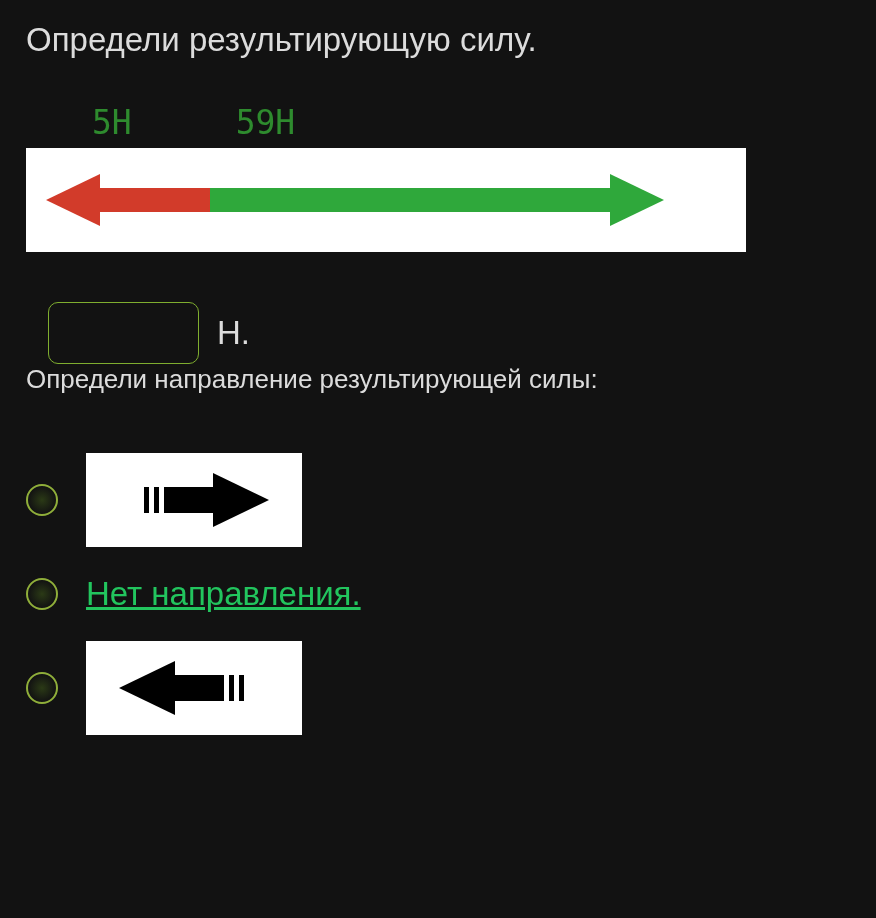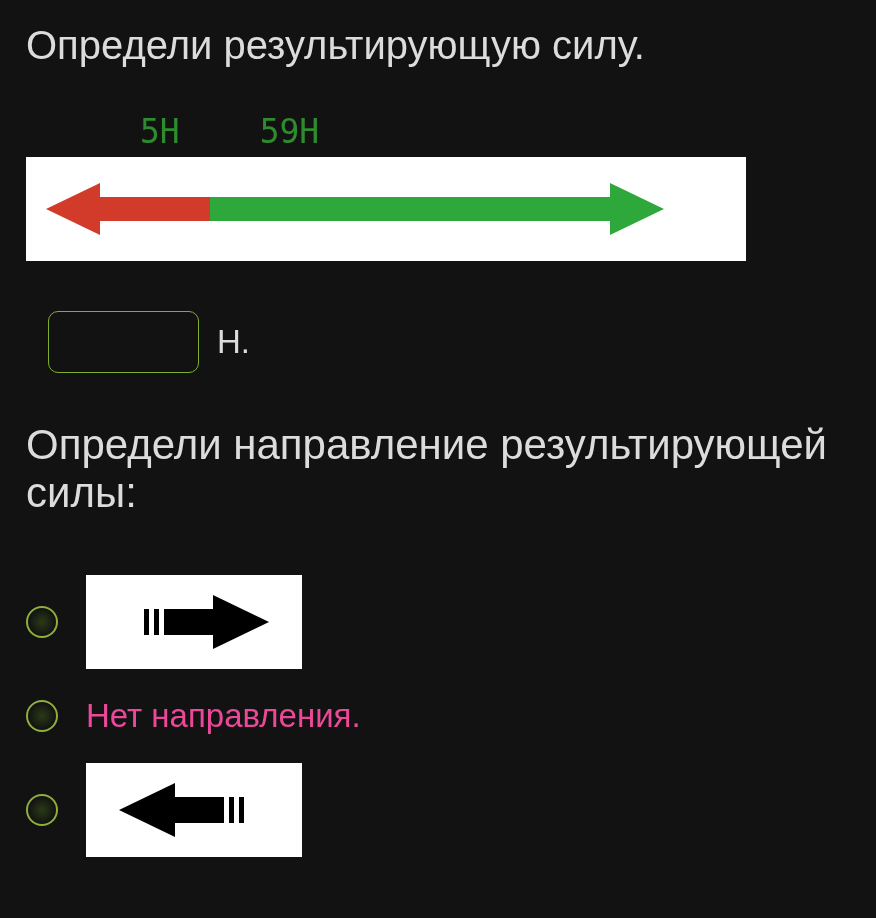--- a/index.html
+++ b/index.html
@@ -1,31 +1,31 @@
 <!DOCTYPE html>
 <html><head>
 <meta charset="utf-8">
 <style>
   html,body{margin:0;padding:0;background:#121212;color:#ddd;font-family:"Segoe UI",Arial,sans-serif;}
   .page{width:876px;height:918px;box-sizing:border-box;padding:18px 26px;position:relative;}
-  .prompt{font-size:40px;line-height:1.35;color:#dcdcdc;}
+  .prompt{font-size:33px;line-height:1.35;color:#dcdcdc;}
   .labels-row{margin-top:40px;font-size:33px;color:#2e8b2e;font-family:Consolas,monospace;}
   .labels-row span{display:inline-block;}
-  .lab1{margin-left:114px;}
-  .lab2{margin-left:60px;}
+  .lab1{margin-left:66px;}
+  .lab2{margin-left:84px;}
   .diagram-box{margin-top:6px;width:720px;height:104px;background:#fff;position:relative;}
   .force-svg{position:absolute;left:0;top:0;}
   .answer-line{margin-top:50px;display:flex;align-items:center;font-size:33px;color:#dcdcdc;}
   .answer-input{width:145px;height:58px;border:1px solid #7fae2f;border-radius:10px;background:transparent;margin:0 18px 0 22px;color:#fff;font-size:28px;text-align:center;}
-  .q2{margin-top:48px;font-size:42px;color:#dcdcdc;}
+  .q2{font-size:26px;color:#dcdcdc;}
   .options{margin-top:58px;}
   .opt{display:flex;align-items:center;margin-bottom:28px;}
   .radio{width:32px;height:32px;border-radius:50%;border:2px solid #8fae3a;box-sizing:border-box;margin-right:28px;flex-shrink:0;background:radial-gradient(circle,#2b3a16 0%,#121212 70%);cursor:pointer;}
   .opt-img{background:#fff;width:216px;height:94px;display:flex;align-items:center;justify-content:center;}
-  .opt-text{font-size:33px;color:#ec4899;}
+  .opt-text{font-size:33px;color:#22c55e;text-decoration:underline;}
 </style>
 </head>
 <body>
 
 <div class="page">
 
   <div class="prompt">Определи результирующую силу.</div>
 
   <div class="labels-row">
     <span class="lab1">5Н</span>

